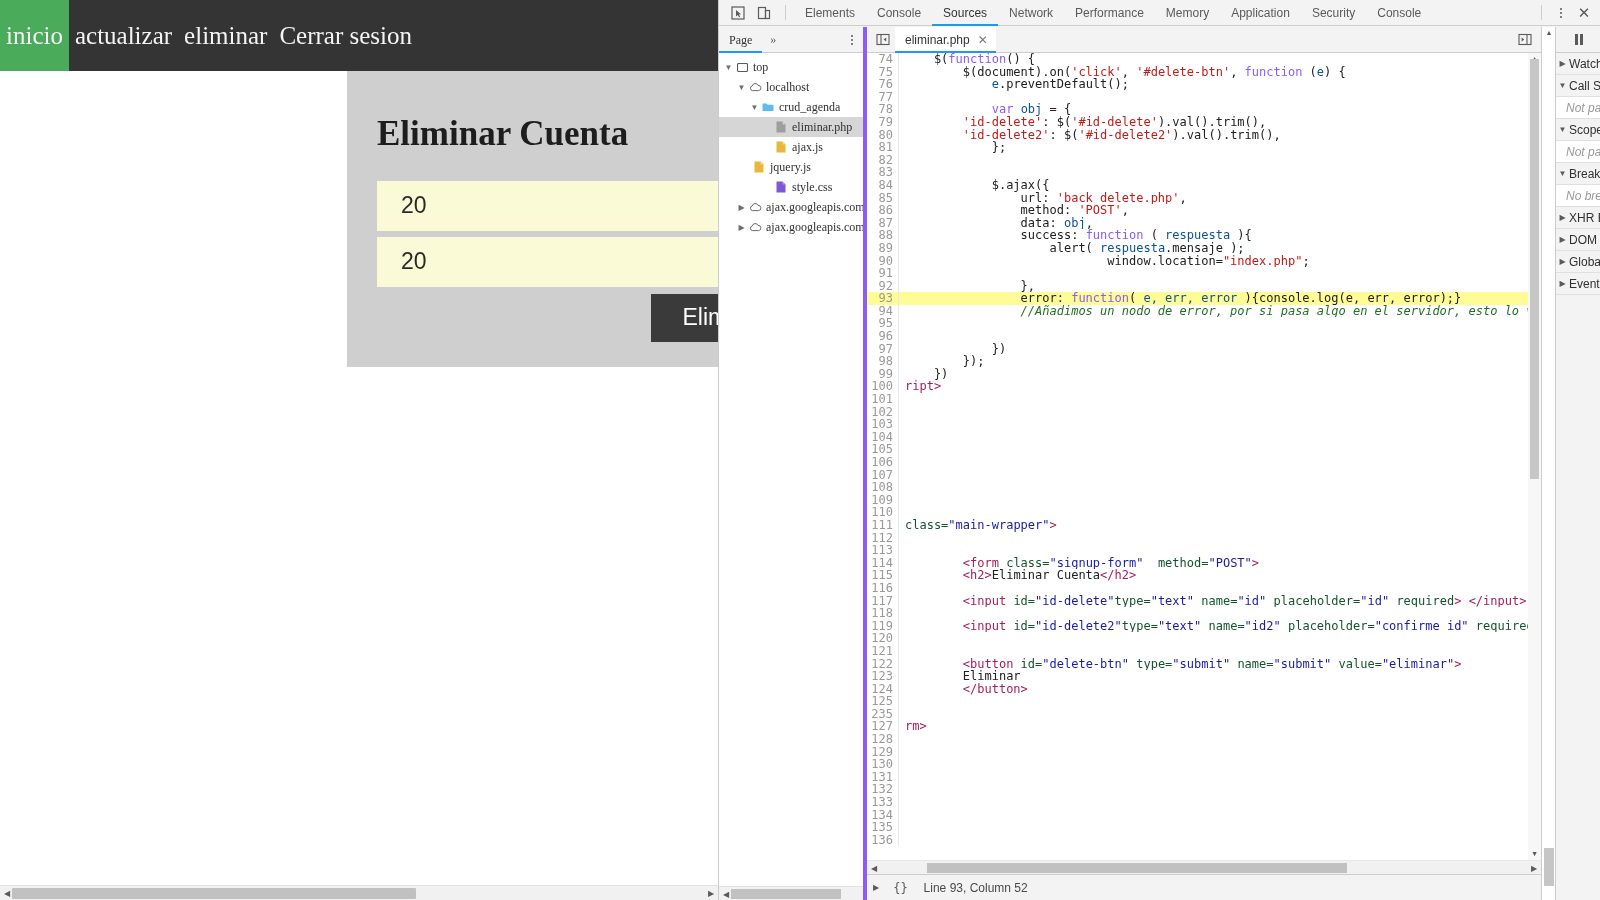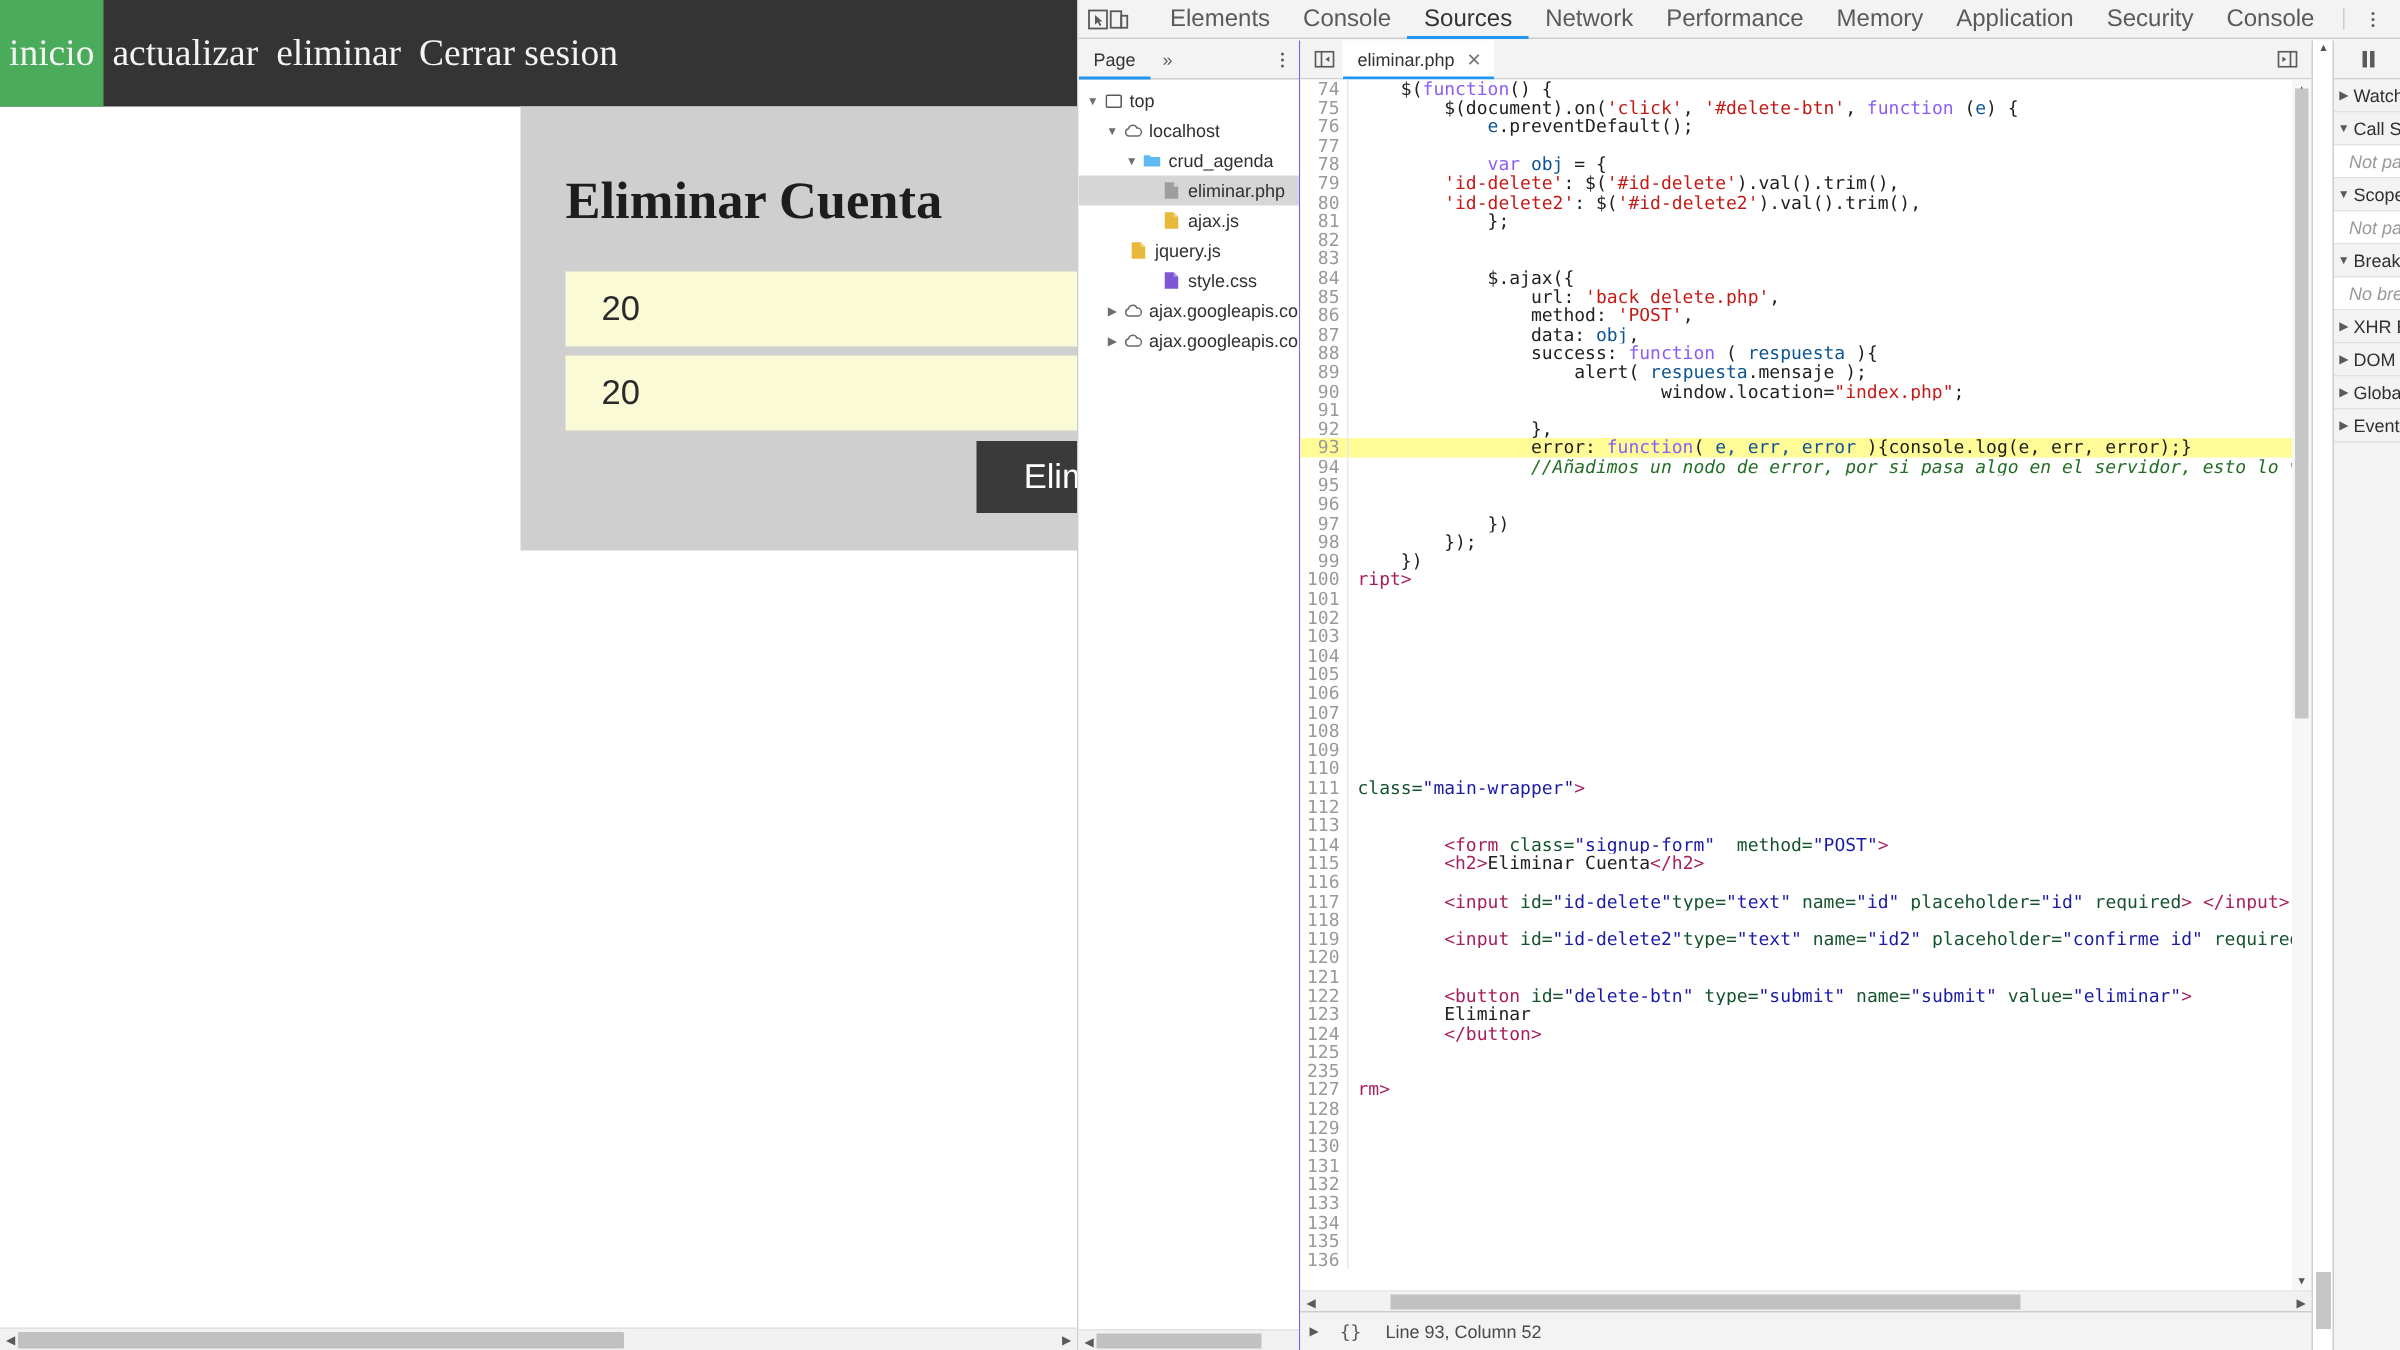--- a/index.html
+++ b/index.html
@@ -130,21 +130,21 @@
     width: 26px; height: 24px;
     display: flex; align-items: center; justify-content: center;
     cursor: pointer;
   }
   .dt-sep {
     width: 1px; height: 15px;
     background: #cdcdcd;
     margin: 0 8px;
   }
   .dt-tab {
-    font-size: 16px;
+    font-size: 12px;
     color: #5a5a5a;
     padding: 0 11px;
     height: 26px;
     line-height: 26px;
     cursor: pointer;
     white-space: nowrap;
   }
   .dt-tab.active {
     color: #333;
     box-shadow: inset 0 -2px 0 #2196f3;
@@ -170,23 +170,23 @@
   .dt-body {
     position: absolute; left: 0; top: 27px;
     width: 882px; height: 873px;
     display: flex;
   }
 
   
   .navigator {
     width: 148px;
     background: #fff;
-    border-right: 1px solid #8b5cf6;
-    position: relative;
-    display: flex; flex-direction: column;
+    border-right: 4px solid #8b5cf6;
+    position: relative;
+    display: flex; flex-direction: column; font-family: Liberation Serif, serif;
   }
   .nav-head {
     height: 26px;
     background: #f3f3f3;
     border-bottom: 1px solid #cdcdcd;
     display: flex; align-items: center;
     position: relative;
   }
   .nav-head-tab {
     font-size: 12px; color: #333;

